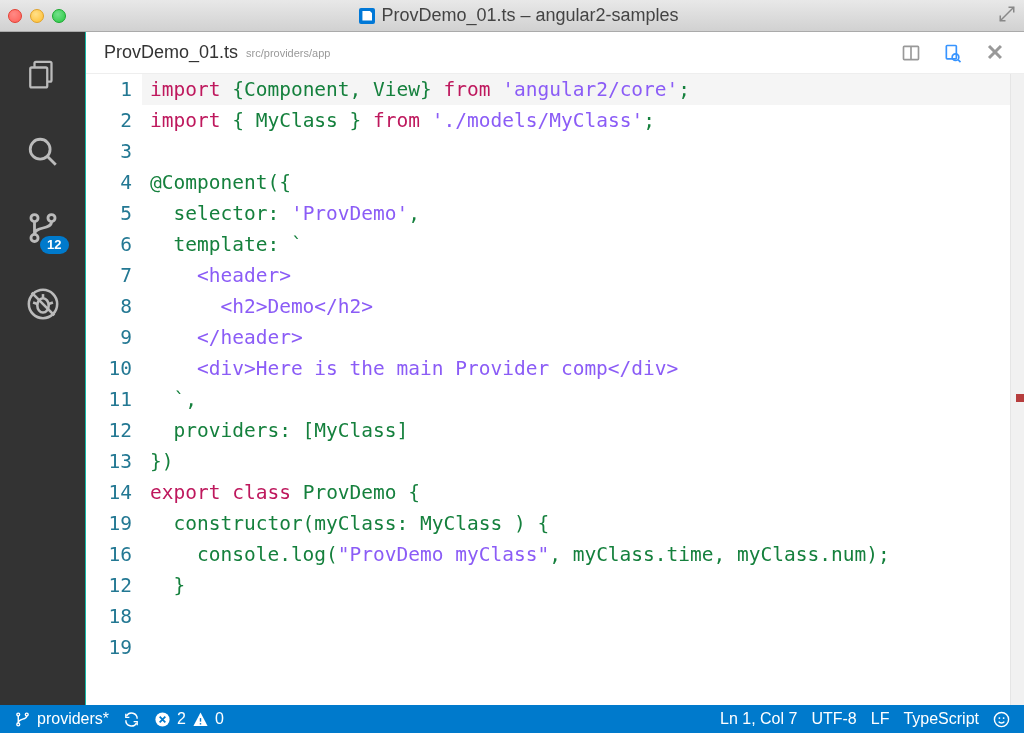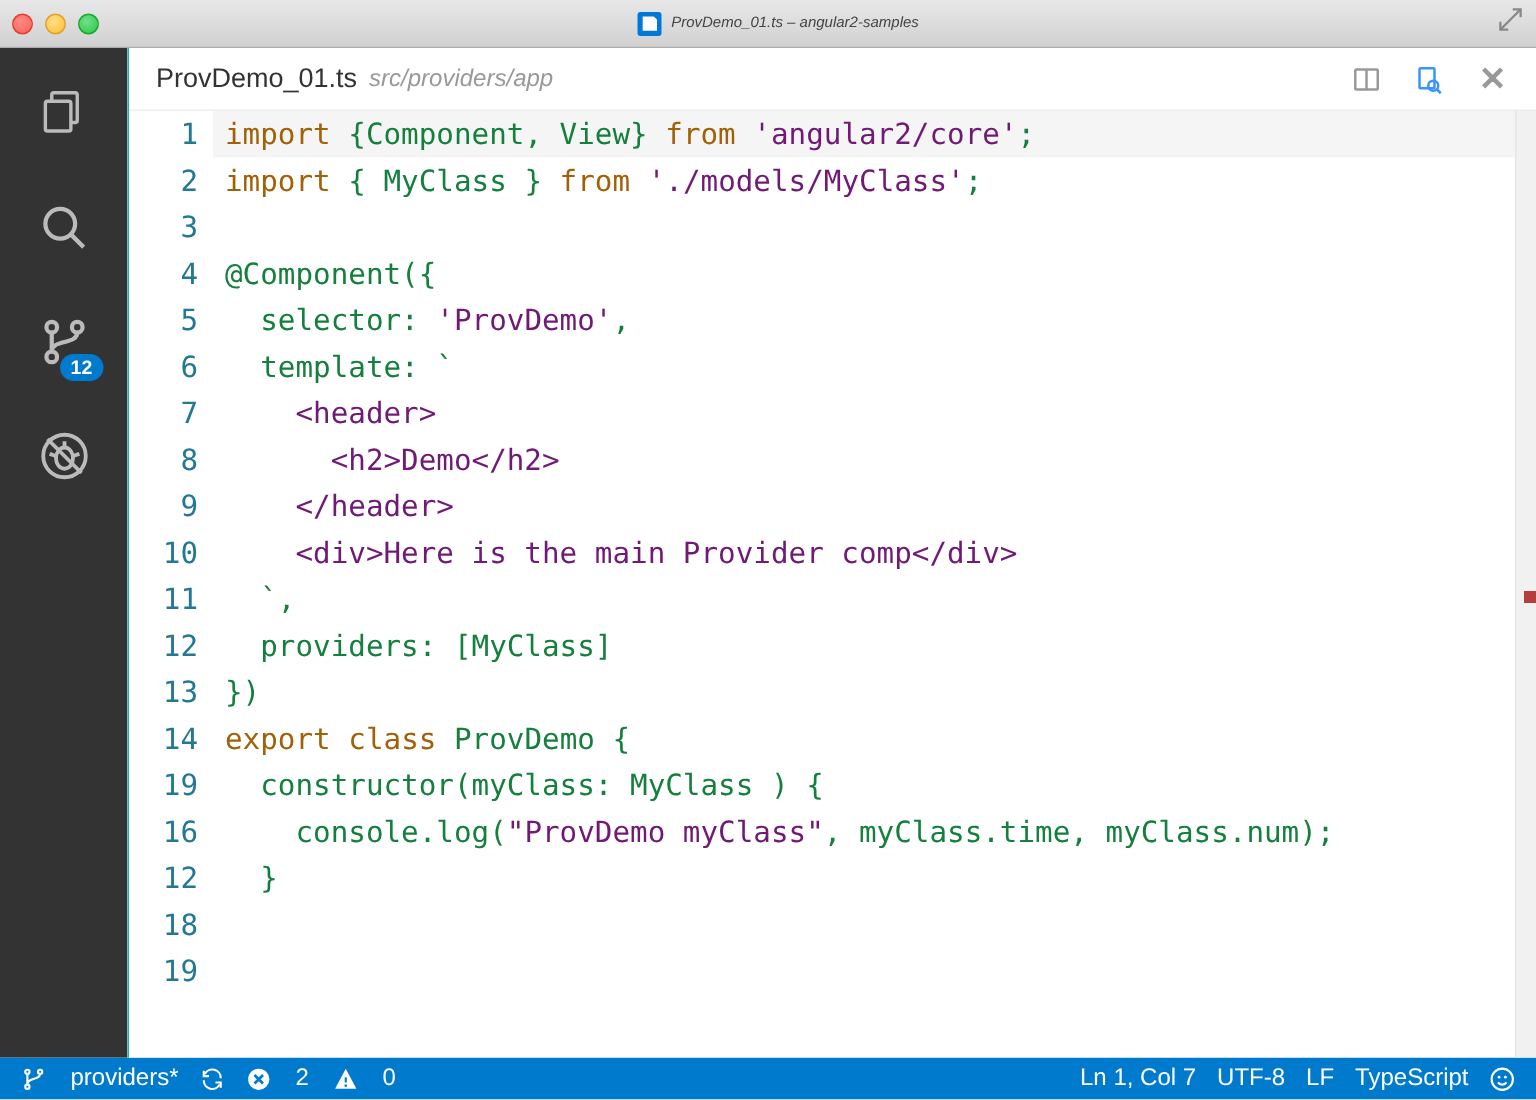--- a/index.html
+++ b/index.html
@@ -28,24 +28,23 @@
     .tl-red { background: radial-gradient(circle at 40% 35%, #ff8a85, #ff5f57); border: 1px solid #e33e32; }
     .tl-yellow { background: radial-gradient(circle at 40% 35%, #ffe08a, #ffbd2e); border: 1px solid #e0a128; }
     .tl-green { background: radial-gradient(circle at 40% 35%, #73e08b, #28c840); border: 1px solid #17a82e; }
     .title-center {
       position: absolute;
       left: 14px; right: 0;
       display: flex;
       justify-content: center;
       align-items: center;
       gap: 6px;
-      font-size: 10px;
+      font-size: 18px;
       color: #444;
       pointer-events: none;
-      font-style: italic;
     }
     .vscode-file-icon {
       width: 16px; height: 16px;
       background: #0078d7;
       display: inline-block;
       border-radius: 2px;
       position: relative;
     }
     .vscode-file-icon::after {
       content: "";
@@ -102,21 +101,21 @@
       height: 42px;
       display: flex;
       align-items: center;
       padding: 0 18px;
       color: #555;
       font-size: 18px;
       border-bottom: 1px solid #eee;
       gap: 8px;
     }
     .tab-filename { color: #333; }
-    .tab-subpath { color: #999; font-size: 16px; font-style: italic; }
+    .tab-subpath { color: #999; font-size: 11px; }
     .tab-spacer { flex: 1; }
     .tab-icons { display: flex; gap: 20px; align-items: center; }
     .tab-icons .ti { color: #999; width: 22px; height: 22px; display: inline-flex; align-items: center; justify-content: center; cursor: pointer; }
     .ti svg { width: 20px; height: 20px; }
     .close-x { font-size: 22px; font-weight: bold; }
     .editor-scroll {
       flex: 1;
       display: flex;
       font-family: "Menlo", "Consolas", monospace;
       font-size: 19.5px;
@@ -138,22 +137,22 @@
       padding-left: 8px;
     }
     .current-line-bg {
       position: absolute;
       left: 0; right: 14px;
       top: 0; height: 31px;
       background: #f5f5f5;
       z-index: 0;
     }
     .gutter, .code { position: relative; z-index: 1; }
-    .tok-kw { color: #a16207; }
-    .tok-str { color: #701a75; }
+    .tok-kw { color: #be185d; }
+    .tok-str { color: #8b5cf6; }
     .tok-default { color: #15803d; }
     .overview-ruler {
       width: 14px;
       background: #f1f1f1;
       border-left: 1px solid #e5e5e5;
       position: relative;
     }
     .ruler-mark {
       position: absolute;
       right: 0; width: 8px; height: 8px;
@@ -163,21 +162,21 @@
     .status-bar {
       height: 28px;
       background: #007acc;
       color: #fff;
       display: flex;
       align-items: center;
       padding: 0 14px;
       font-size: 16px;
       gap: 14px;
     }
-    .sb-item { display: inline-flex; align-items: center; gap: 16px; cursor: pointer; }
+    .sb-item { display: inline-flex; align-items: center; gap: 6px; cursor: pointer; }
     .sb-spacer { flex: 1; }
     .sb-item svg { width: 17px; height: 17px; }
   </style>
 </head>
 <body>
 
 <div class="titlebar">
   <div class="traffic-lights">
     <div class="tl tl-red"></div>
     <div class="tl tl-yellow"></div>

